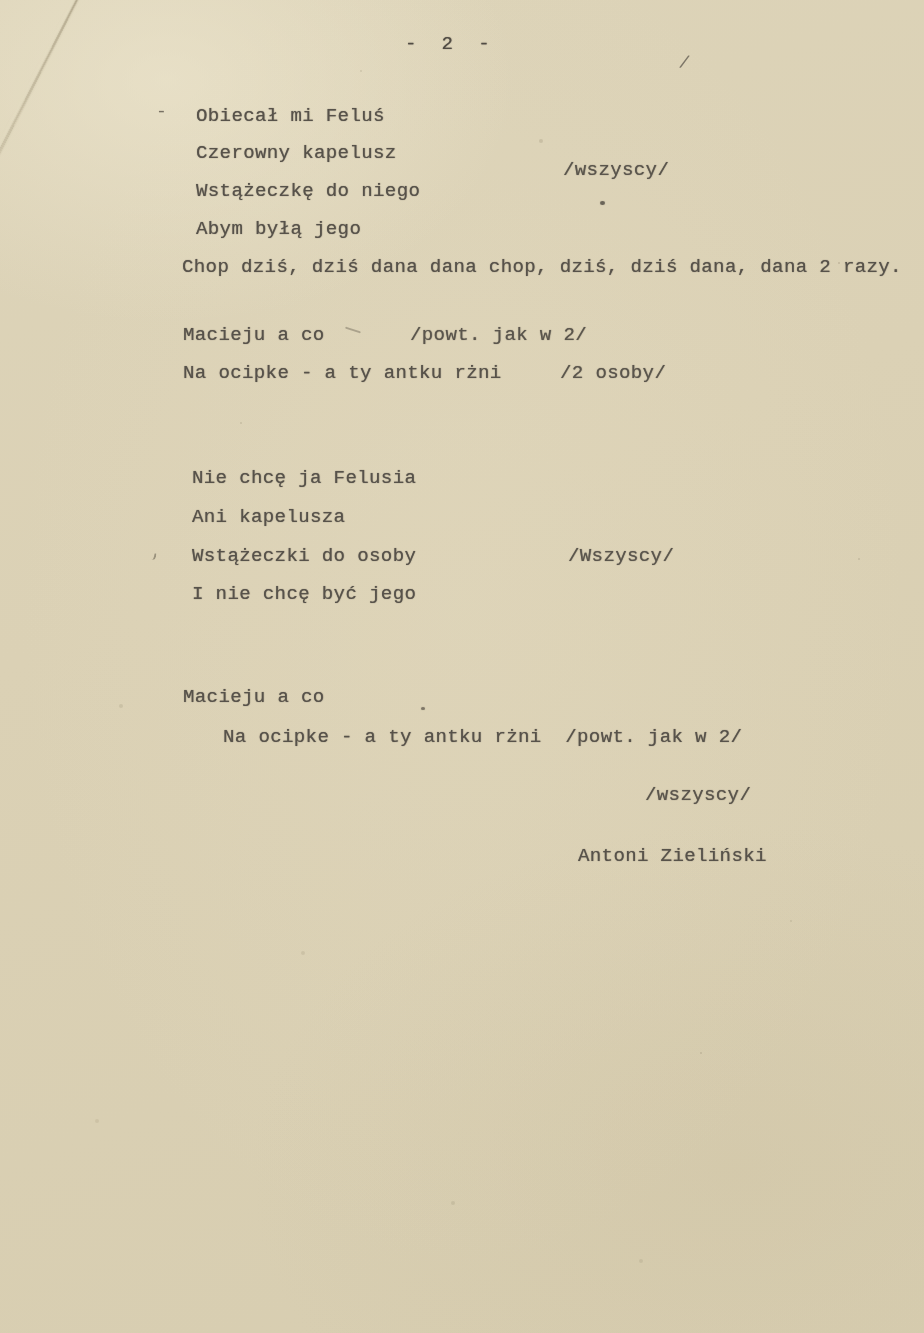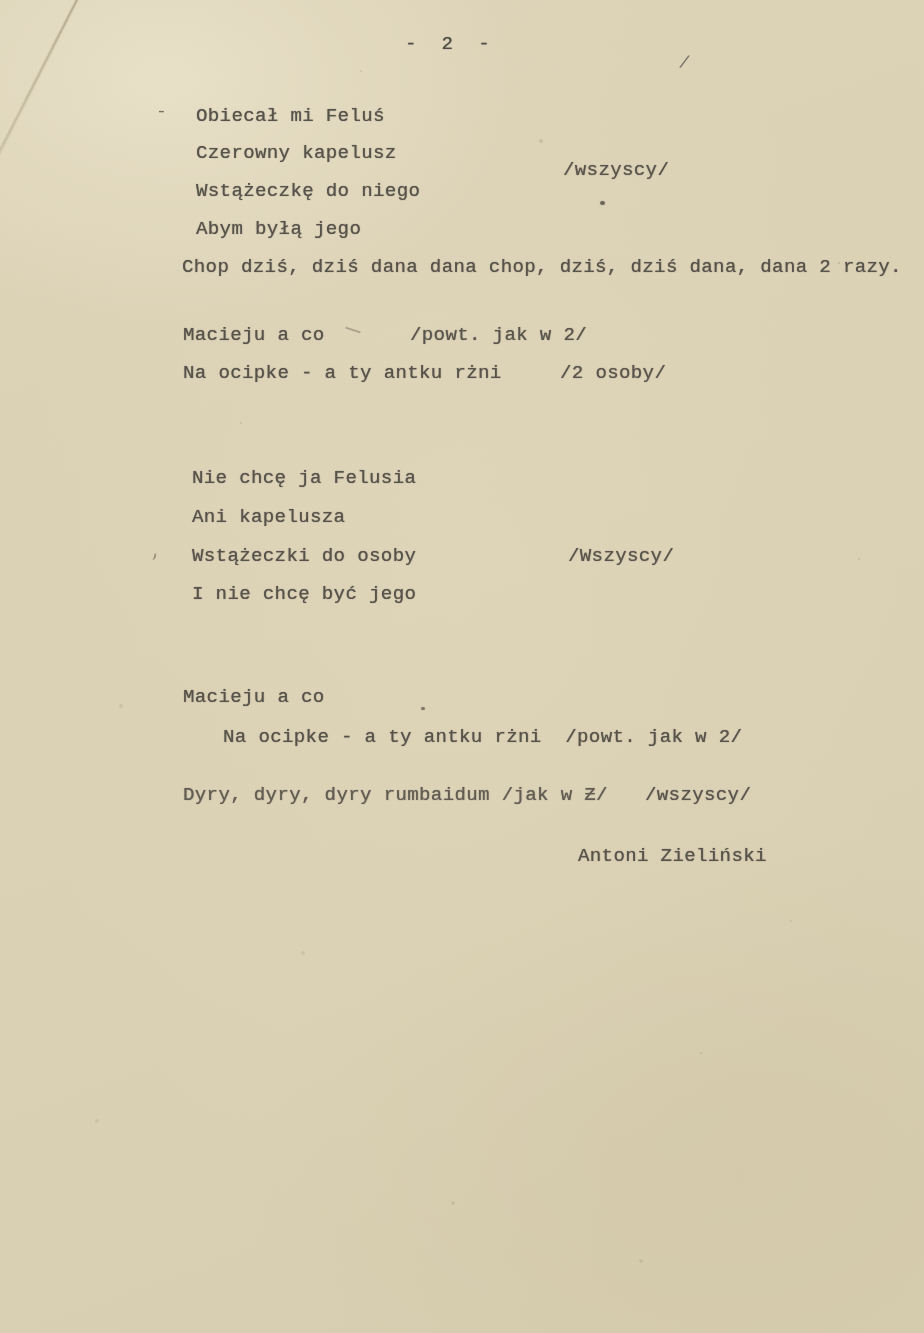--- a/index.html
+++ b/index.html
@@ -119,18 +119,17 @@
   <div class="tline" style="left:192px; top:507px;">Ani kapelusza</div>
   <div class="comma-mark" style="left:152px; top:553px;"></div>
   <div class="tline" style="left:192px; top:546px;">Wstążeczki do osoby</div>
   <div class="tline annot" style="left:568px; top:546px;">/Wszyscy/</div>
   <div class="tline" style="left:192px; top:584px;">I nie chcę być jego</div>
 
   <div class="tline" style="left:183px; top:687px;">Macieju a co</div>
   <div class="ink-dot small" style="left:421px; top:707px;"></div>
   <div class="tline" style="left:183px; top:727px;margin-left:40px;">Na ocipke - a ty antku rżni  /powt. jak w 2/</div>
 
-  <div class="tline lighter" style="left:183px; top:785px;">Dyry, dyry, dyry rumbaidum /jak w Ƶ/</div>
   <div class="tline annot" style="left:645px; top:785px;">/wszyscy/</div>
 
   <div class="tline" style="left:578px; top:846px;">Antoni Zieliński</div>
 
 </div>
 
 </body></html>

